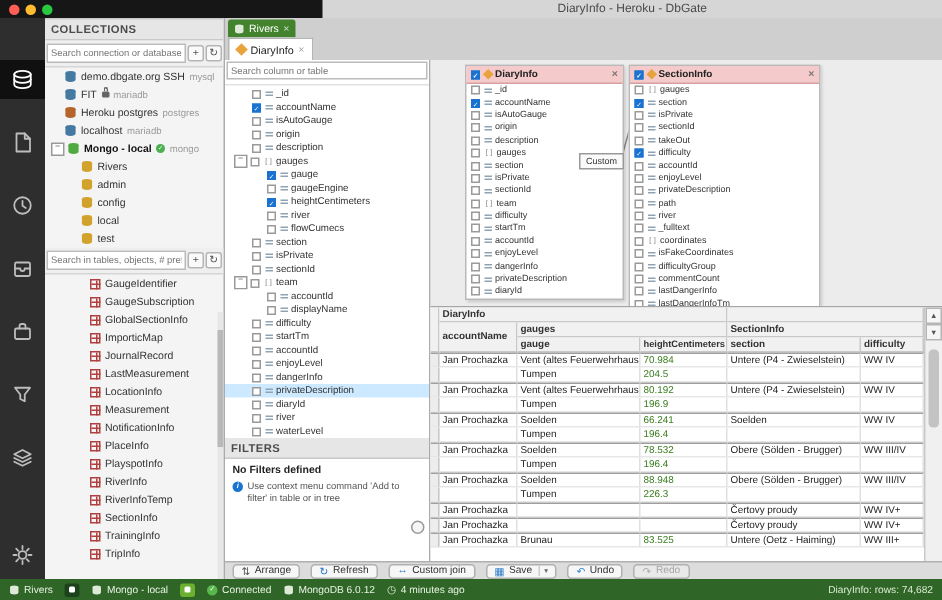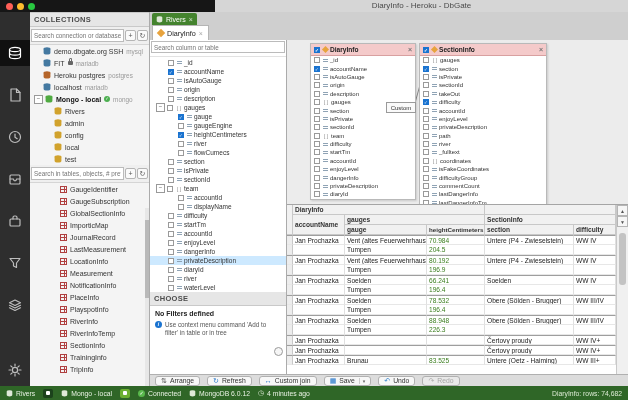--- a/index.html
+++ b/index.html
@@ -538,21 +538,21 @@
         <span class="cb"></span>
         <span class="ficon"></span>
         <span>river</span>
       </div>
       <div class="tree-row" style="padding-left: 18px;">
         <span class="cb"></span>
         <span class="ficon"></span>
         <span>waterLevel</span>
       </div>
     </div>
-  <div class="panel-header" id="filters-header">CHOOSE</div>
+  <div class="panel-header" id="filters-header">FILTERS</div>
   <div id="filters-body">
     <div id="filters-title">No Filters defined</div>
     <div class="filters-hint">
       <span class="info-icon">i</span>
       <span>Use context menu command 'Add to filter' in table or in tree</span>
     </div>
   </div>
   <div id="panel-handle"></div>
 </div>
 

